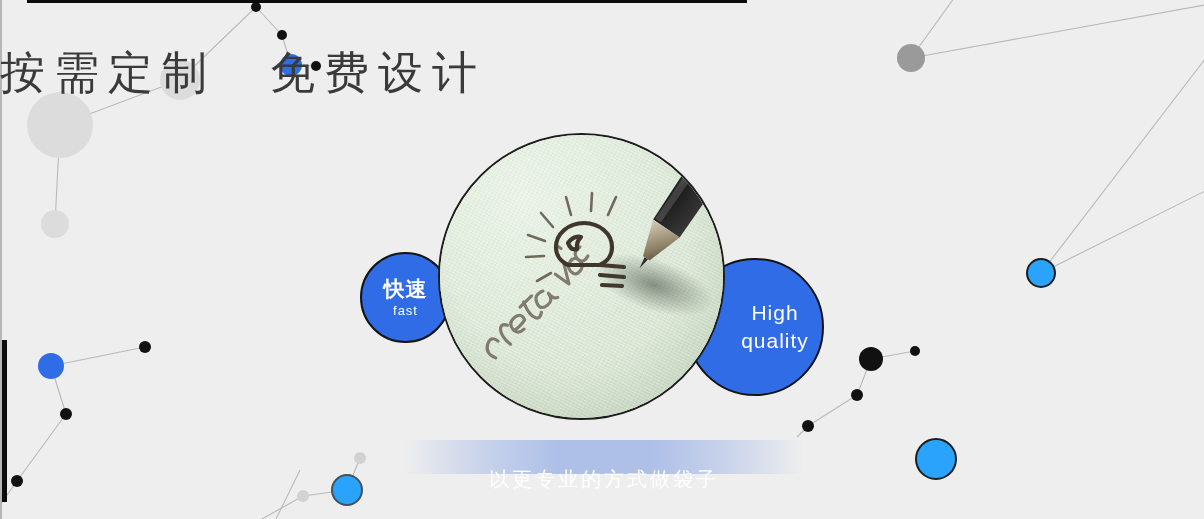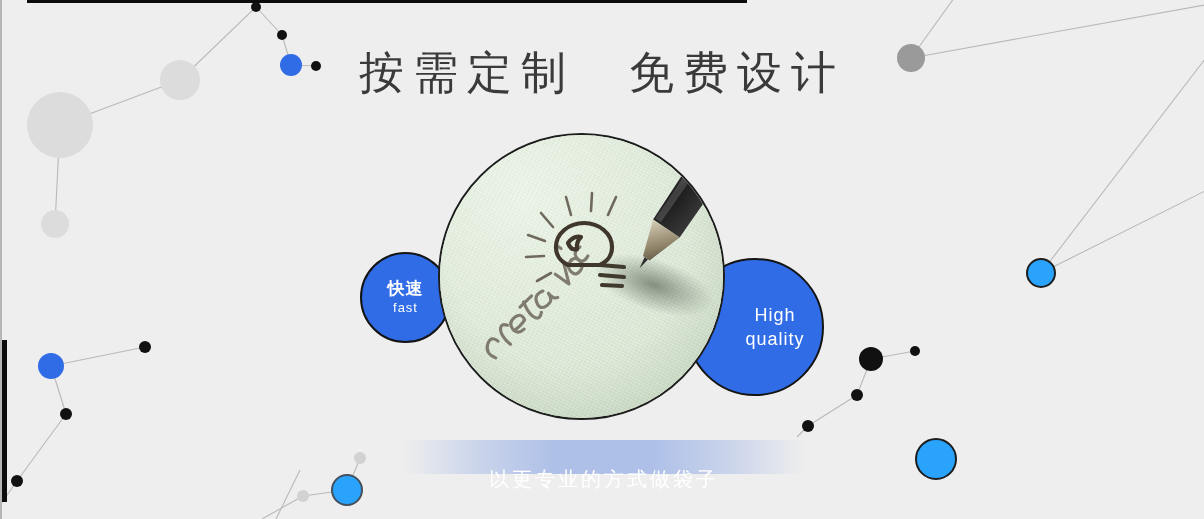--- a/index.html
+++ b/index.html
@@ -26,21 +26,21 @@
   .edge-top-black{
     position:absolute;left:27px;top:0;width:720px;height:3px;background:#0c0c0c;
   }
   .edge-left-black{
     position:absolute;left:2px;top:340px;width:5px;height:162px;background:#0c0c0c;
   }
 
   
   .headline{
     position:absolute;left:0;top:47px;width:1204px;
-    text-align:center;
+    text-align:left;
     color:#3a3a3a;
     font-size:45px;
     font-weight:400;
     letter-spacing:9px;
     line-height:1.15;
     white-space:pre;
   }
 
   
   .photo-circle{
@@ -79,29 +79,29 @@
     align-items:center;justify-content:center;
     text-align:center;
   }
   .feat .cn{font-size:22px;font-weight:bold;letter-spacing:1px;line-height:1.25;}
   .feat .en{font-size:15px;font-weight:normal;letter-spacing:1px;line-height:1.35;}
 
   .feat-fast{
     left:360px;top:252px;width:87px;height:87px;
     z-index:2;
   }
-  .feat-fast .cn{font-size:17px;}
+  .feat-fast .cn{font-size:21px;}
   .feat-fast .en{font-size:13px;text-align:right;}
 
   .feat-quality{
     left:686px;top:258px;width:134px;height:134px;
     z-index:2;
   }
   .feat-quality .cn{font-size:24px;}
-  .feat-quality .en{font-size:18px;padding-left:12px;}
+  .feat-quality .en{font-size:21px;padding-left:12px;}
   .feat-quality .inner{margin-left:28px;}
   .feat-quality .inner .cn{text-align:left;}
 
   
   .ribbon{
     position:absolute;left:404px;top:440px;width:400px;height:34px;
     background:linear-gradient(90deg,
       rgba(174,192,232,0) 0%,
       rgba(174,192,232,.55) 18%,
       rgba(174,192,232,1) 38%,

